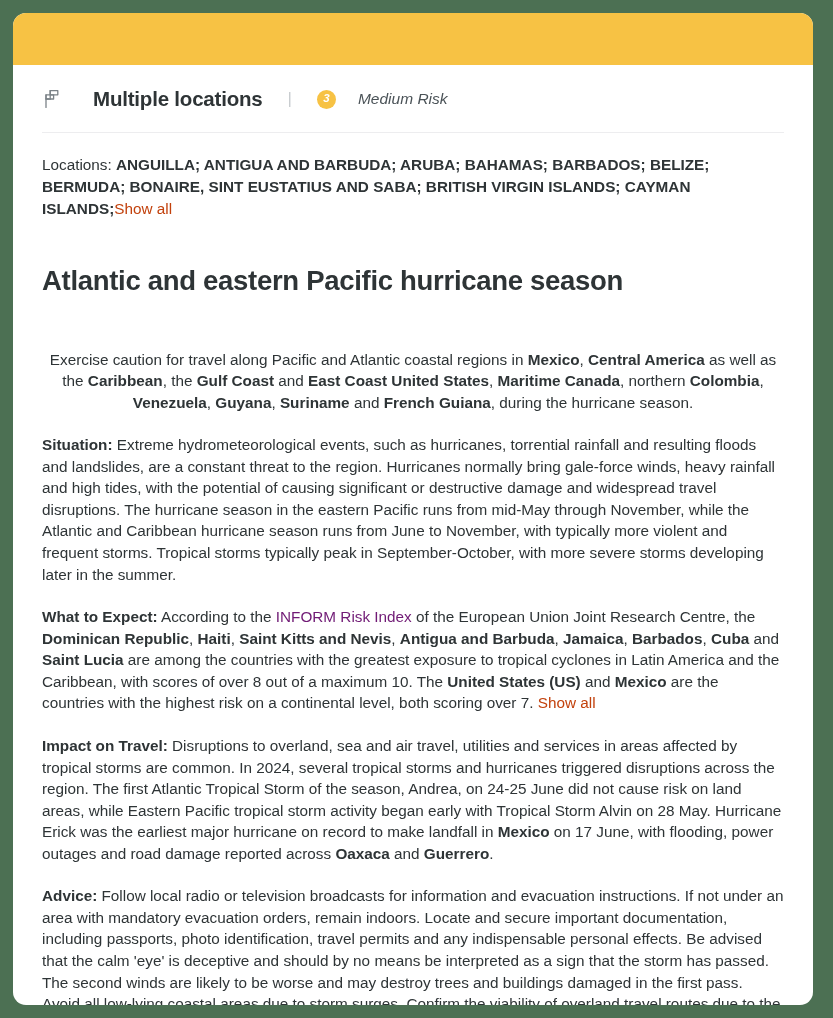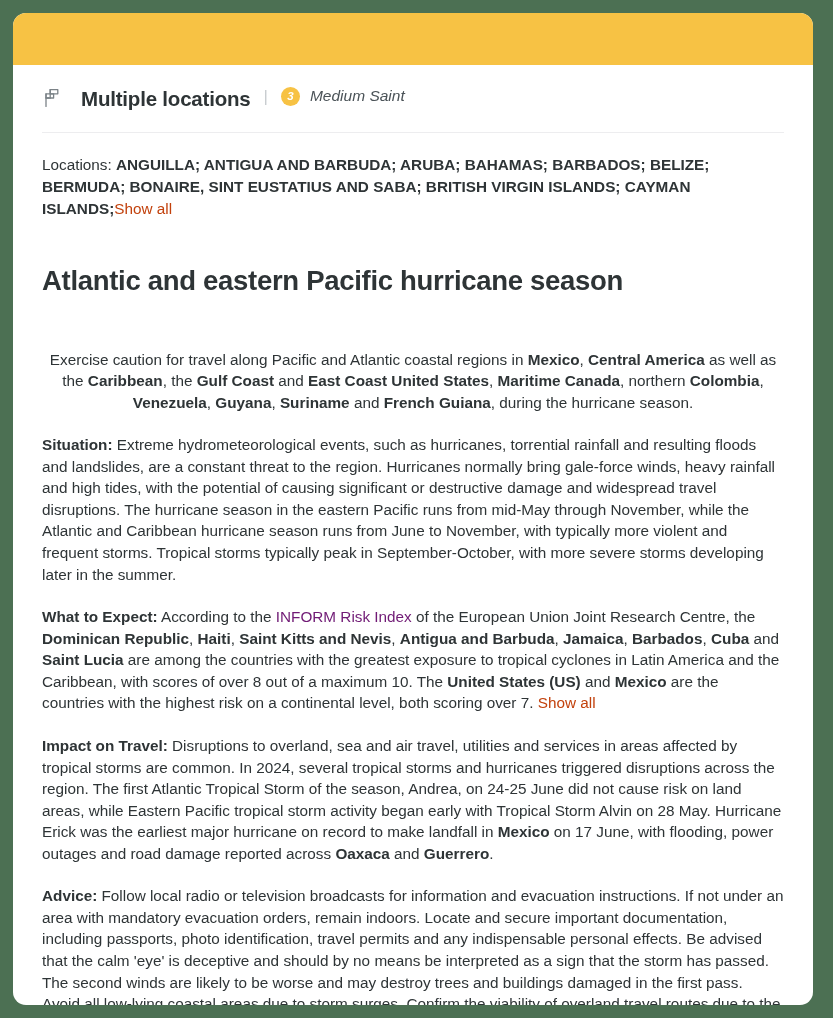--- a/index.html
+++ b/index.html
@@ -32,23 +32,24 @@
     background: #f7c244;
   }
 
   .card-body {
     padding: 0 29px;
   }
 
   
   .header-row {
     display: flex;
+    align-items: center;
     padding-top: 22px;
     padding-bottom: 0;
-    gap: 0;
+    gap: 12px;
   }
   .flags-icon {
     width: 22px;
     height: 22px;
     margin-right: 17px;
     flex: 0 0 auto;
     display: block;
   }
   .header-title {
     font-size: 20.5px;
@@ -149,21 +150,21 @@
             <path d="M8.2 2.6 v8.6"></path>
             <path d="M4.0 6.8 h7.6 v4.2 h-7.6 z"></path>
             <path d="M4.0 6.8 v12.6"></path>
             <path d="M4.0 11.0 h3.2"></path>
           </g>
         </svg>
       </span>
       <span class="header-title">Multiple locations</span>
       <span class="header-sep">|</span>
       <span class="risk-badge">3</span>
-      <span class="risk-label">Medium Saint</span>
+      <span class="risk-label">Medium Risk</span>
     </div>
 
     <div class="divider"></div>
 
     <div class="locations">
       <span class="lbl">Locations:</span>
       <span class="names">ANGUILLA; ANTIGUA AND BARBUDA; ARUBA; BAHAMAS; BARBADOS; BELIZE; BERMUDA; BONAIRE, SINT EUSTATIUS AND SABA; BRITISH VIRGIN ISLANDS; CAYMAN ISLANDS;</span><span class="link">Show all</span>
     </div>
 
     <div class="doc-title">Atlantic and eastern Pacific hurricane season</div>

